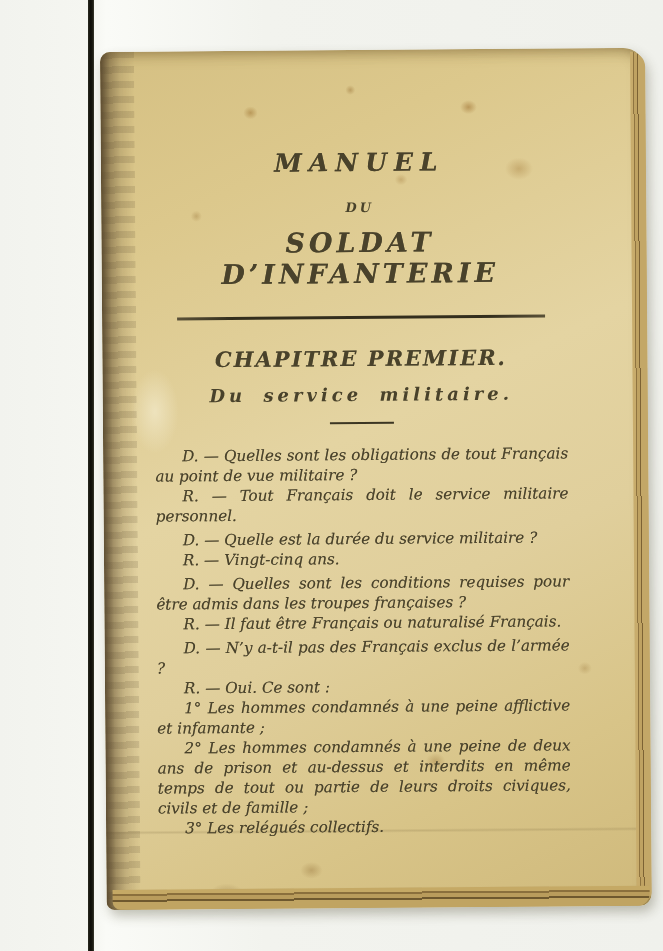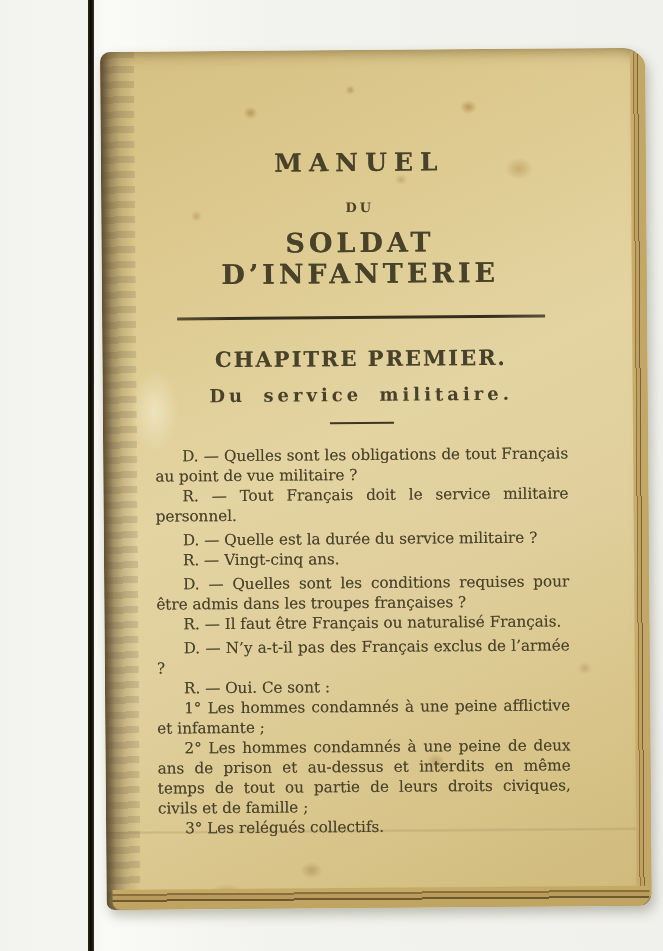--- a/index.html
+++ b/index.html
@@ -3,21 +3,21 @@
 <meta charset="utf-8">
 <style>
   html,body{margin:0;padding:0;}
   body{
     width:663px;height:951px;
     background:#f3f4ef;
     font-family:"DejaVu Serif", serif;
     position:relative;
     overflow:hidden;
   }
-  .scan{position:absolute;inset:0;background:linear-gradient(90deg,#f2f3ee 0%,#f5f6f1 14%,#fafbf7 16%,#f2f3ee 40%,#f0f1ec 100%);}
+  .scan{position:absolute;inset:0;background:linear-gradient(90deg,#f2f3ee 0%,#f5f6f1 14%,#fafbf7 16%,#f2f3ee 40%,#f0f1ec 100%);font-style:italic;}
   .spine-line{
     position:absolute;left:88px;top:0;width:6px;height:951px;
     background:linear-gradient(90deg,#2a2a20,#0e0e08 40%,#15150d 70%,#3a3a2e);
   }
   .book{
     position:absolute;left:100px;top:52px;width:545px;height:858px;
     transform:rotate(-0.45deg);
     transform-origin:top left;
     border-radius:10px 22px 12px 8px;
     background-image:

